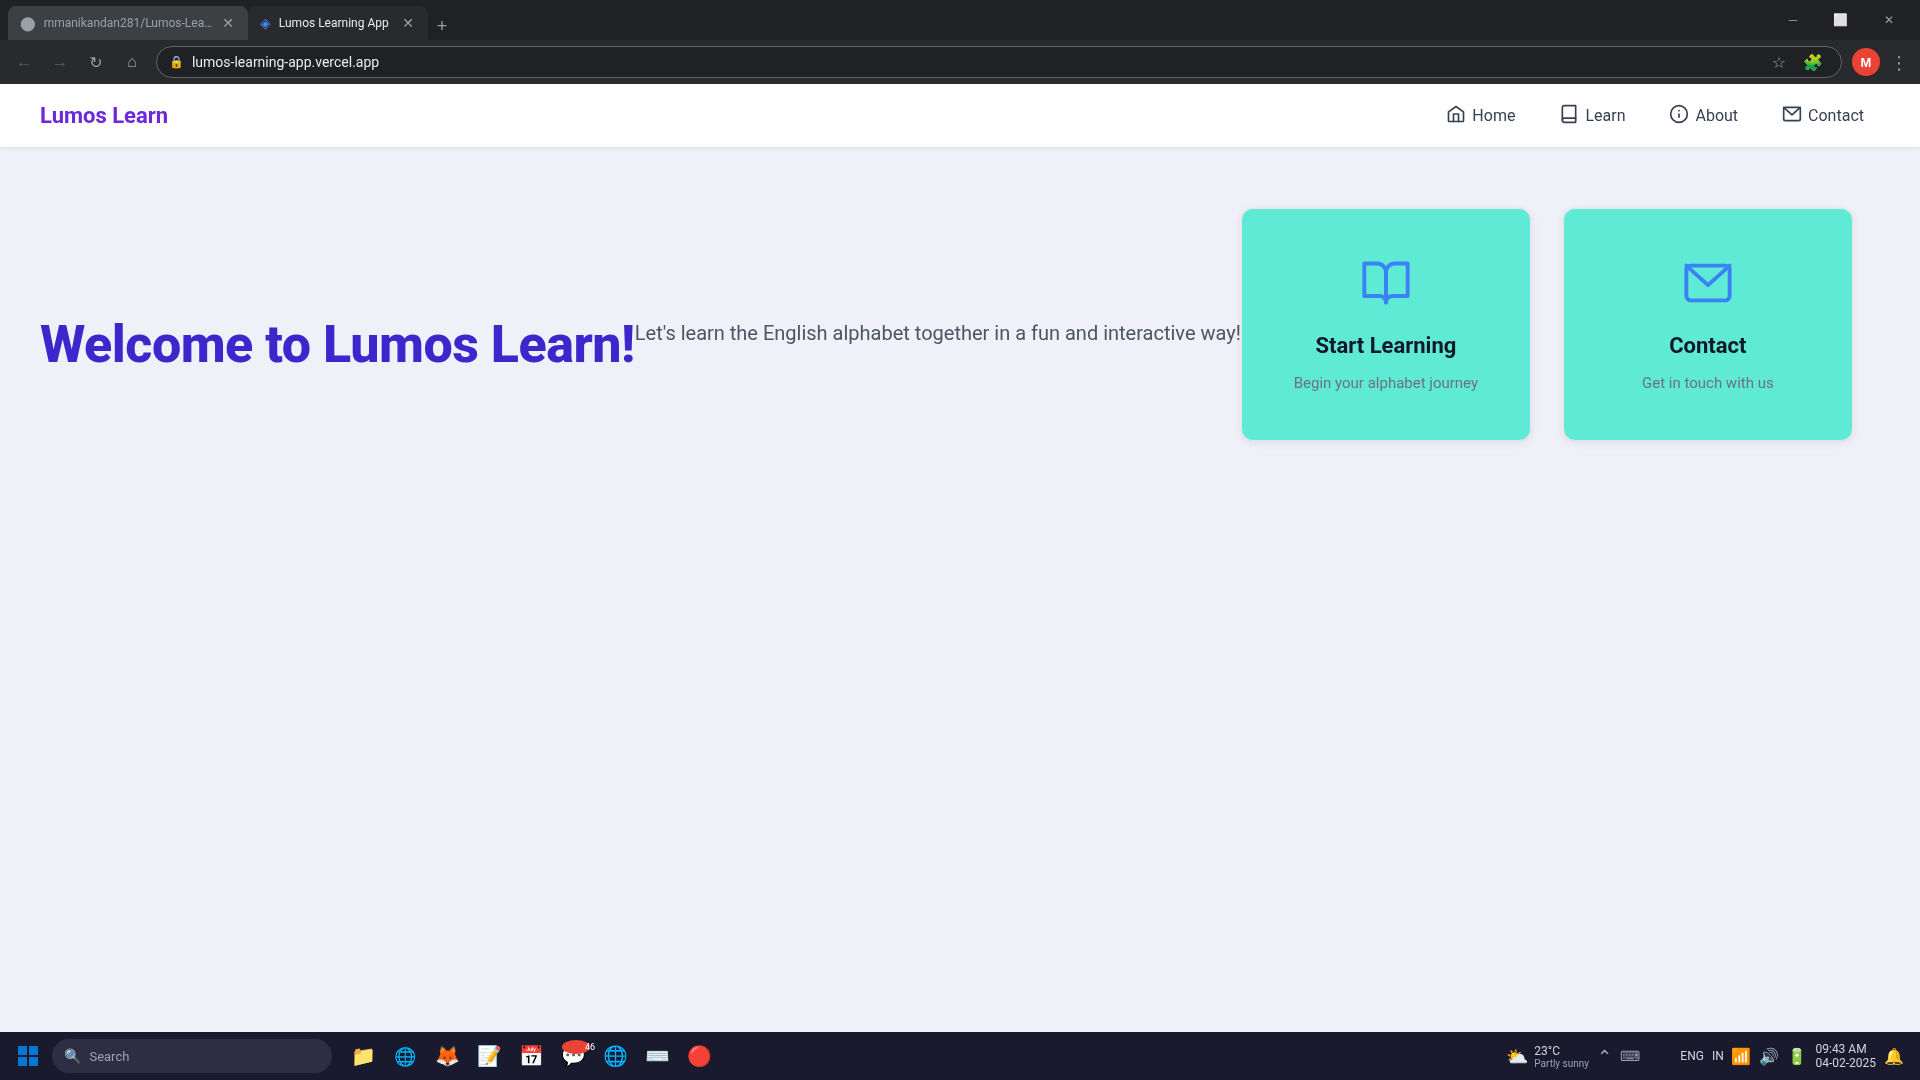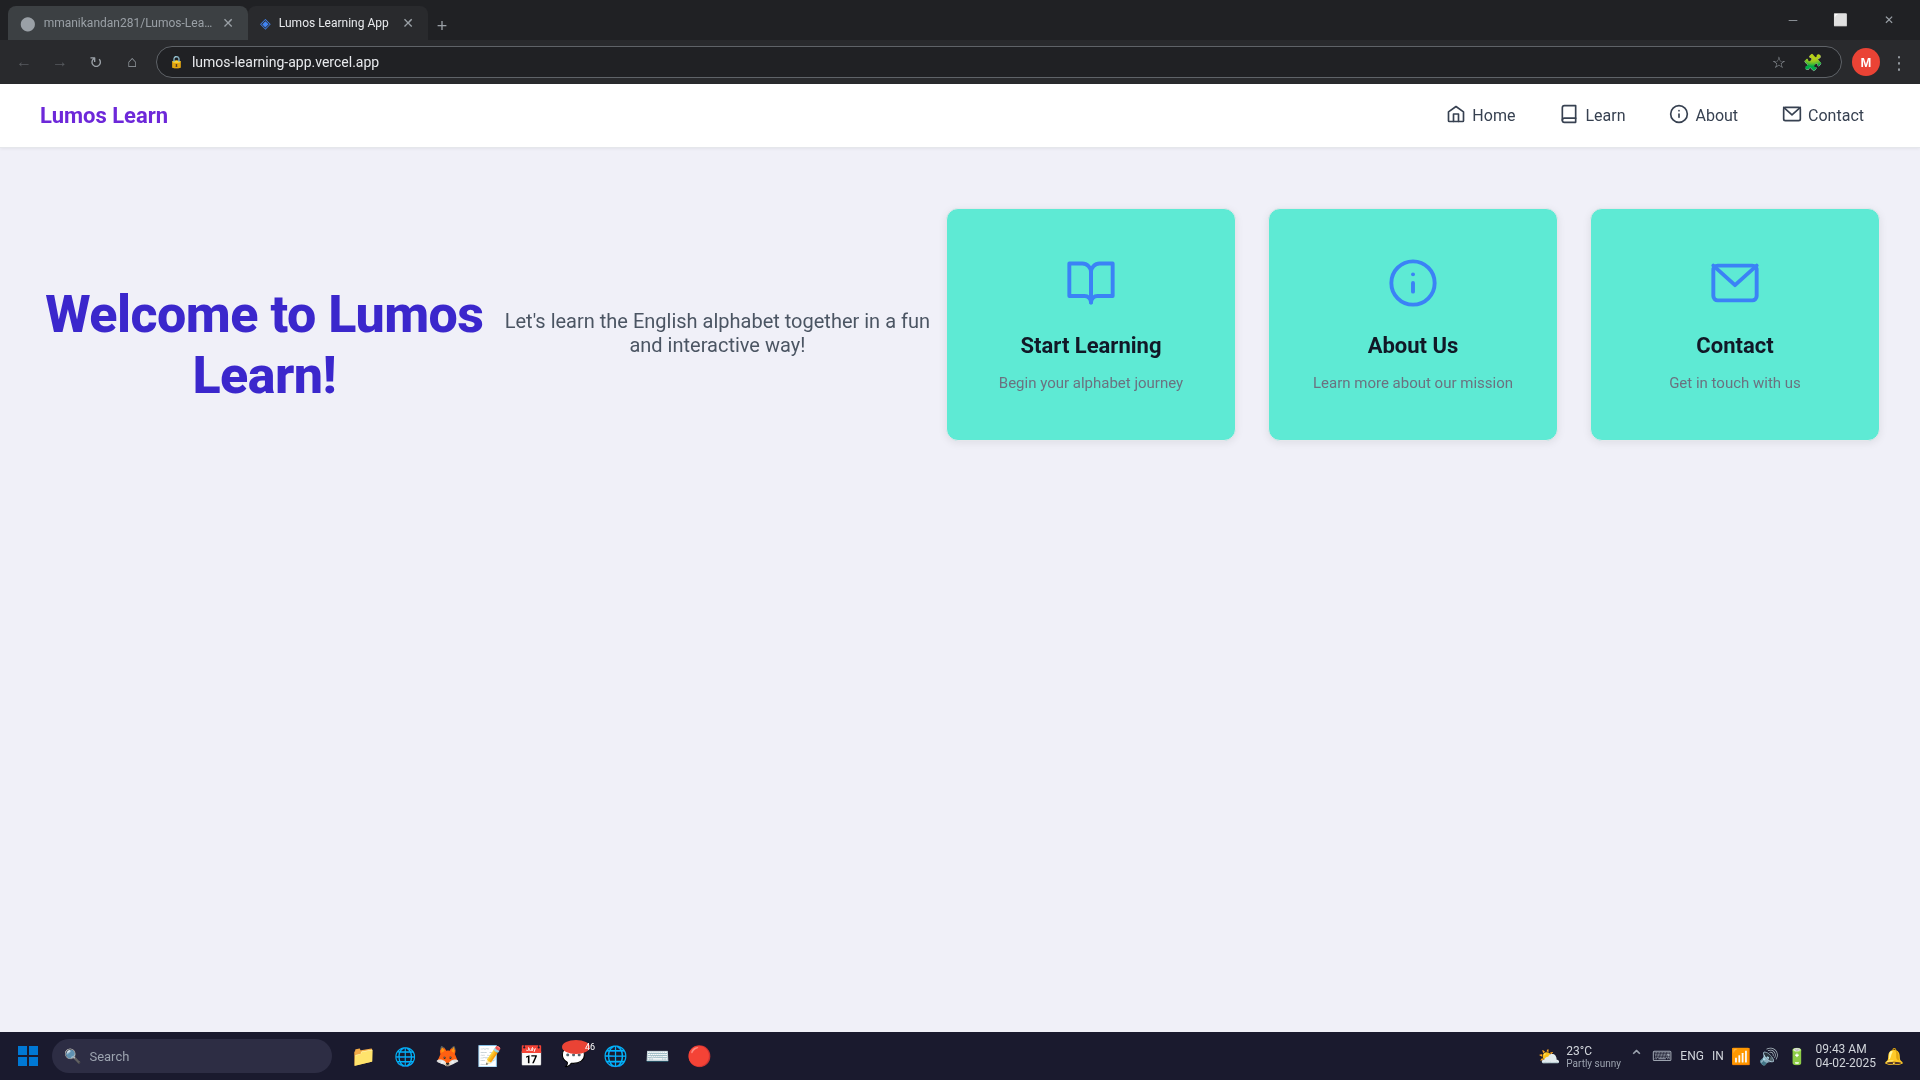--- a/index.html
+++ b/index.html
@@ -307,20 +307,21 @@
       align-items: center;
       gap: 8px;
       padding-right: 8px;
     }
     .taskbar-system {
       display: flex;
       align-items: center;
       gap: 4px;
       color: #d1d5db;
       font-size: 12px;
+      margin-left: 32px;
     }
     .taskbar-time {
       color: #d1d5db;
       font-size: 12px;
       text-align: left;
     }
     .taskbar-weather {
       display: flex;
       align-items: center;
       gap: 6px;
@@ -435,31 +436,20 @@
         <div class="card-icon">
           <svg width="52" height="52" viewBox="0 0 24 24" fill="none" stroke="#3b82f6" stroke-width="1.8" stroke-linecap="round" stroke-linejoin="round">
             <path d="M2 3h6a4 4 0 014 4v14a3 3 0 00-3-3H2z"></path>
             <path d="M22 3h-6a4 4 0 00-4 4v14a3 3 0 013-3h7z"></path>
           </svg>
         </div>
         <div class="card-title">Start Learning</div>
         <div class="card-desc">Begin your alphabet journey</div>
       </div>
 
-      <div class="card">
-        <div class="card-icon">
-          <svg width="52" height="52" viewBox="0 0 24 24" fill="none" stroke="#3b82f6" stroke-width="1.8" stroke-linecap="round" stroke-linejoin="round">
-            <circle cx="12" cy="12" r="10"></circle>
-            <line x1="12" y1="16" x2="12" y2="12"></line>
-            <line x1="12" y1="8" x2="12.01" y2="8"></line>
-          </svg>
-        </div>
-        <div class="card-title">About Us</div>
-        <div class="card-desc">Learn more about our mission</div>
-      </div>
 
       <div class="card">
         <div class="card-icon">
           <svg width="52" height="52" viewBox="0 0 24 24" fill="none" stroke="#3b82f6" stroke-width="1.8" stroke-linecap="round" stroke-linejoin="round">
             <rect x="2" y="4" width="20" height="16" rx="2"></rect>
             <polyline points="2,4 12,13 22,4"></polyline>
           </svg>
         </div>
         <div class="card-title">Contact</div>
         <div class="card-desc">Get in touch with us</div>

